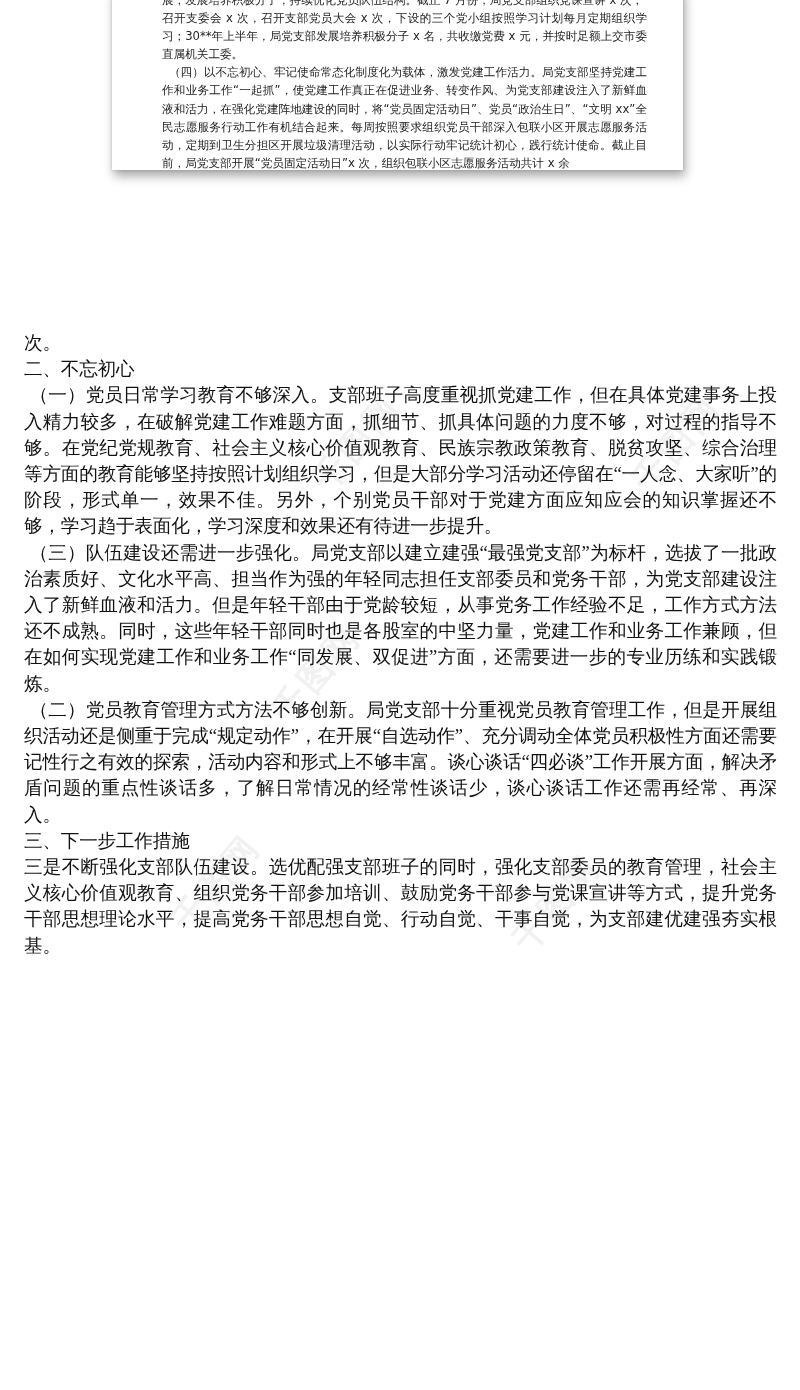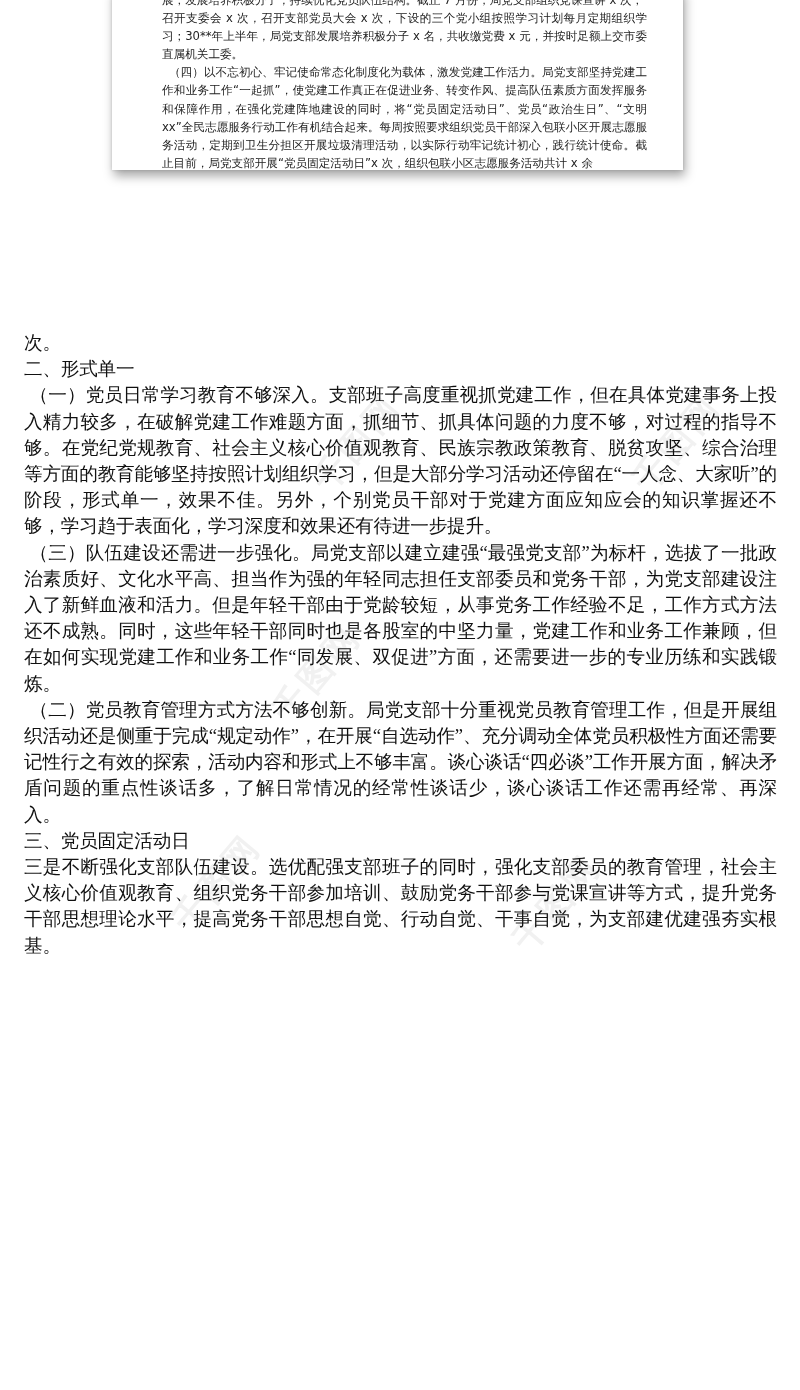--- a/index.html
+++ b/index.html
@@ -72,31 +72,31 @@
       letter-spacing: 4px;
     }
   </style>
 </head>
 <body>
 
 <div class="preview-card">
   <div class="inner">
     <p style="white-space:nowrap;overflow:hidden;">展，发展培养积极分子，持续优化党员队伍结构。截止 7 月份，局党支部组织党课宣讲 x 次，</p>
     <p>召开支委会 x 次，召开支部党员大会 x 次，下设的三个党小组按照学习计划每月定期组织学习；30**年上半年，局党支部发展培养积极分子 x 名，共收缴党费 x 元，并按时足额上交市委直属机关工委。</p>
-    <p class="indent">（四）以不忘初心、牢记使命常态化制度化为载体，激发党建工作活力。局党支部坚持党建工作和业务工作“一起抓”，使党建工作真正在促进业务、转变作风、提高队伍素质方面发挥服务和保障作用，在强化党建阵地建设的同时，将“党员固定活动日”、党员“政治生日”、“文明 xx”全民志愿服务行动工作有机结合起来。每周按照要求组织党员干部深入包联小区开展志愿服务活动，定期到卫生分担区开展垃圾清理活动，以实际行动牢记统计初心，践行统计使命。截止目前，局党支部开展“党员固定活动日”x 次，组织包联小区志愿服务活动共计 x 余</p>
+    <p class="indent">（四）以不忘初心、牢记使命常态化制度化为载体，激发党建工作活力。局党支部坚持党建工作和业务工作“一起抓”，使党建工作真正在促进业务、转变作风、为党支部建设注入了新鲜血液和活力，在强化党建阵地建设的同时，将“党员固定活动日”、党员“政治生日”、“文明 xx”全民志愿服务行动工作有机结合起来。每周按照要求组织党员干部深入包联小区开展志愿服务活动，定期到卫生分担区开展垃圾清理活动，以实际行动牢记统计初心，践行统计使命。截止目前，局党支部开展“党员固定活动日”x 次，组织包联小区志愿服务活动共计 x 余</p>
   </div>
 </div>
 
 <div class="wm" style="left:300px;top:420px;">千图网</div>
 <div class="wm" style="left:620px;top:420px;">千图网</div>
 <div class="wm" style="left:260px;top:650px;">千图网</div>
 <div class="wm" style="left:500px;top:880px;">千图网</div>
 <div class="wm" style="left:160px;top:860px;">千图网</div>
 
 <div class="main">
   <p>次。</p>
-  <p>二、形式单一</p>
+  <p>二、不忘初心</p>
   <p class="indent">（一）党员日常学习教育不够深入。支部班子高度重视抓党建工作，但在具体党建事务上投入精力较多，在破解党建工作难题方面，抓细节、抓具体问题的力度不够，对过程的指导不够。在党纪党规教育、社会主义核心价值观教育、民族宗教政策教育、脱贫攻坚、综合治理等方面的教育能够坚持按照计划组织学习，但是大部分学习活动还停留在“一人念、大家听”的阶段，形式单一，效果不佳。另外，个别党员干部对于党建方面应知应会的知识掌握还不够，学习趋于表面化，学习深度和效果还有待进一步提升。</p>
   <p class="indent">（三）队伍建设还需进一步强化。局党支部以建立建强“最强党支部”为标杆，选拔了一批政治素质好、文化水平高、担当作为强的年轻同志担任支部委员和党务干部，为党支部建设注入了新鲜血液和活力。但是年轻干部由于党龄较短，从事党务工作经验不足，工作方式方法还不成熟。同时，这些年轻干部同时也是各股室的中坚力量，党建工作和业务工作兼顾，但在如何实现党建工作和业务工作“同发展、双促进”方面，还需要进一步的专业历练和实践锻炼。</p>
   <p class="indent">（二）党员教育管理方式方法不够创新。局党支部十分重视党员教育管理工作，但是开展组织活动还是侧重于完成“规定动作”，在开展“自选动作”、充分调动全体党员积极性方面还需要记性行之有效的探索，活动内容和形式上不够丰富。谈心谈话“四必谈”工作开展方面，解决矛盾问题的重点性谈话多，了解日常情况的经常性谈话少，谈心谈话工作还需再经常、再深入。</p>
-  <p>三、党员固定活动日</p>
+  <p>三、下一步工作措施</p>
   <p>三是不断强化支部队伍建设。选优配强支部班子的同时，强化支部委员的教育管理，社会主义核心价值观教育、组织党务干部参加培训、鼓励党务干部参与党课宣讲等方式，提升党务干部思想理论水平，提高党务干部思想自觉、行动自觉、干事自觉，为支部建优建强夯实根基。</p>
 </div>
 
 </body></html>

